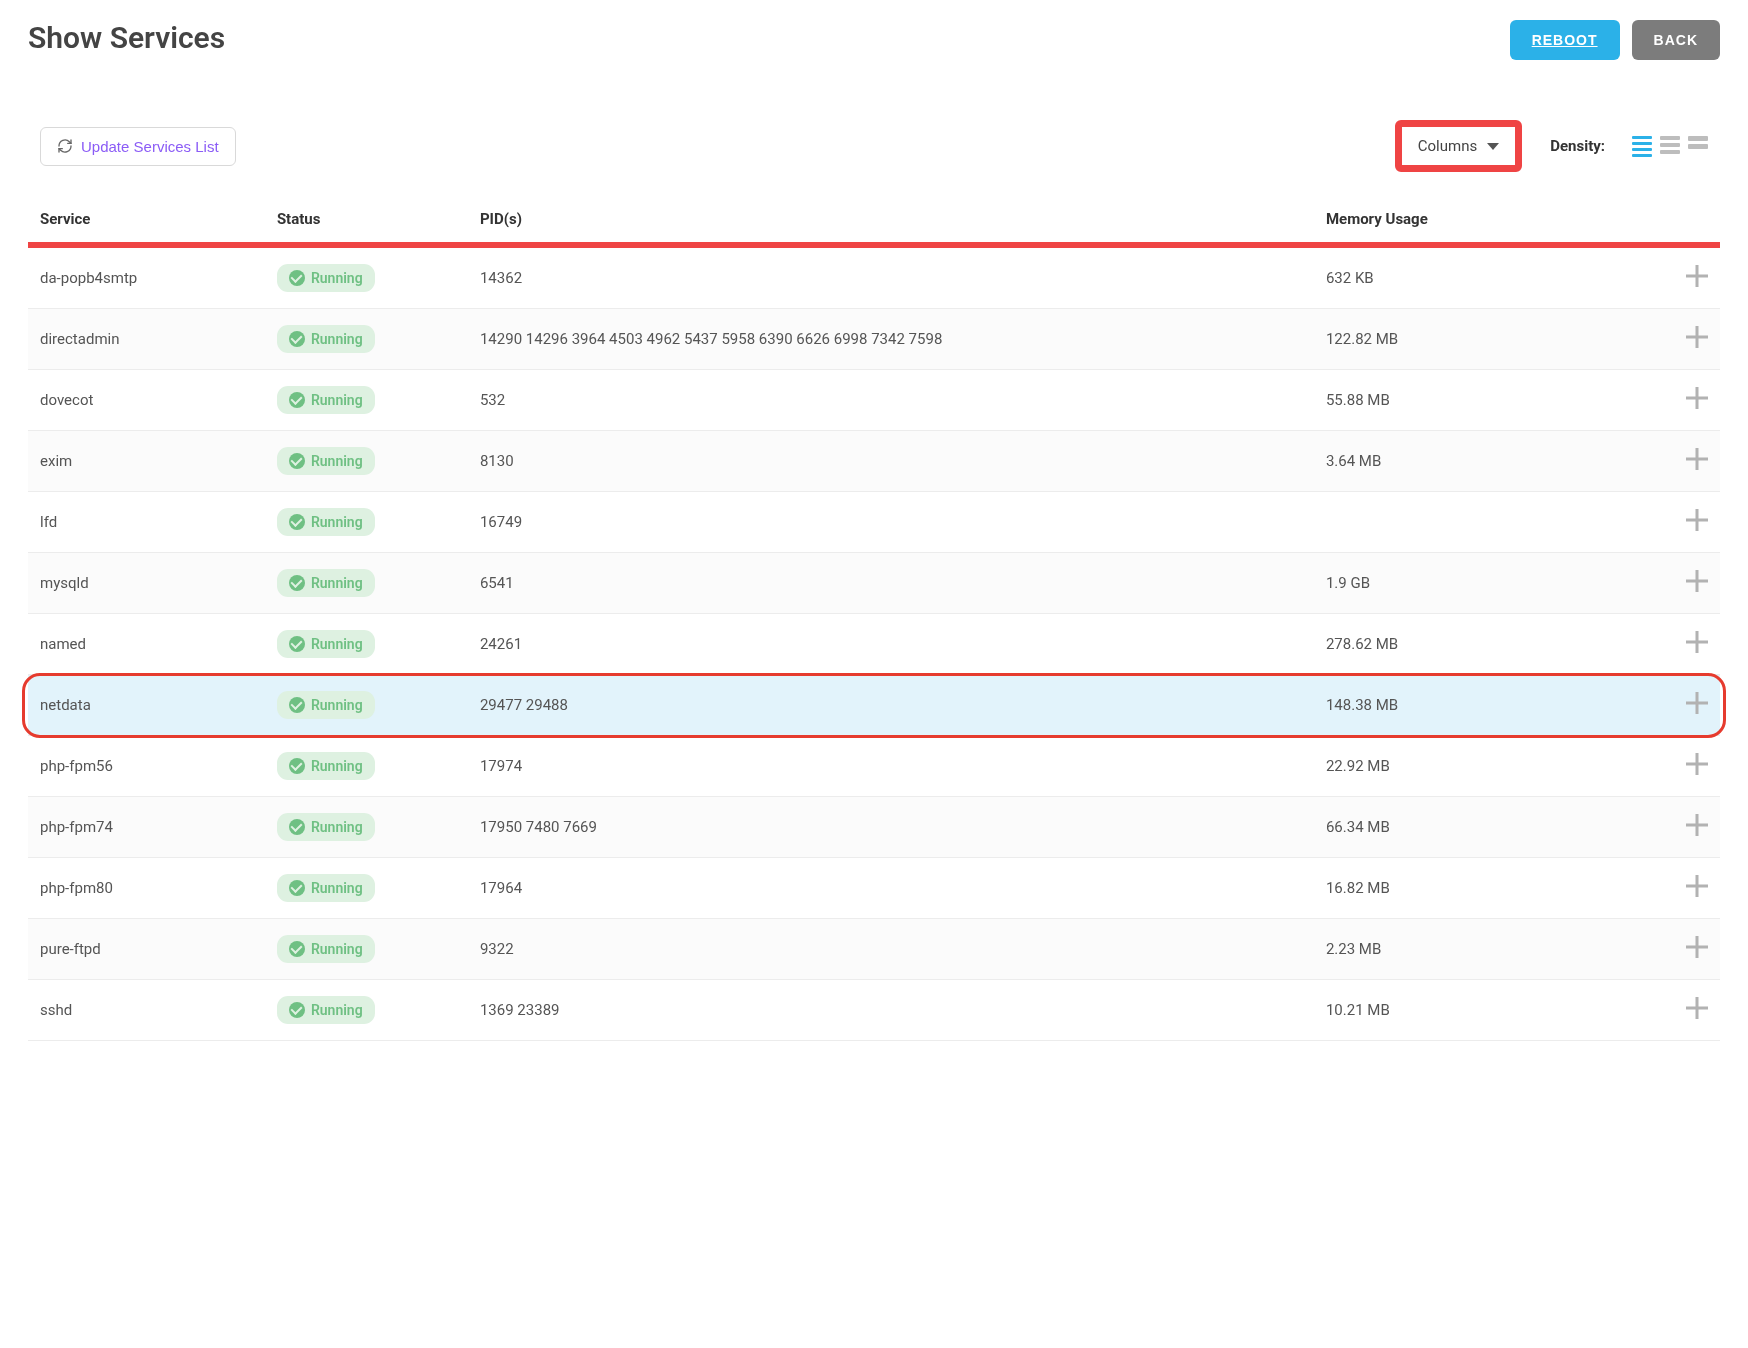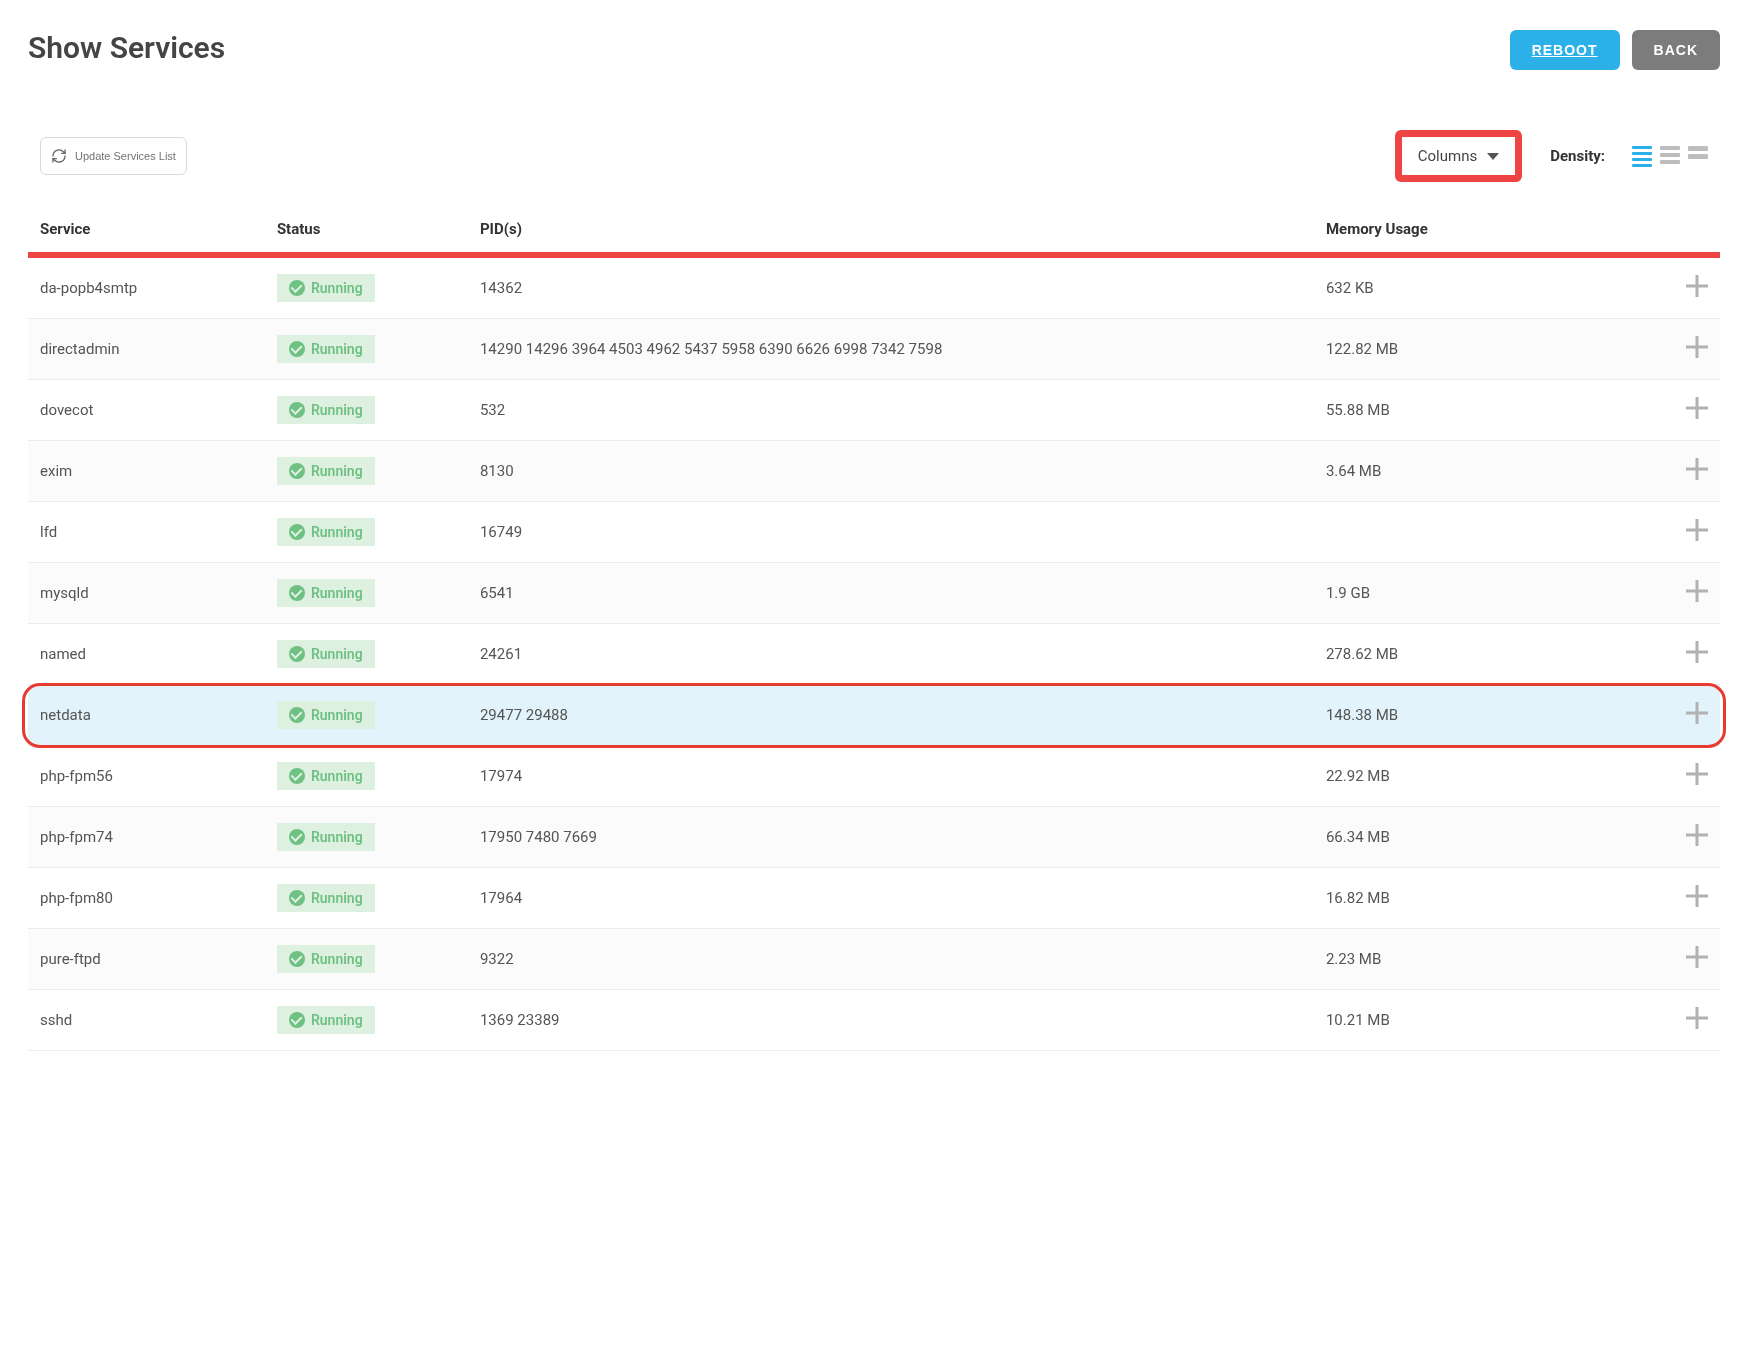--- a/index.html
+++ b/index.html
@@ -8,21 +8,20 @@
     font-family: -apple-system, BlinkMacSystemFont, "Segoe UI", Roboto, "Helvetica Neue", Arial, sans-serif;
     background: #fff;
     color: #333;
     padding: 20px 28px;
   }
   .header-row {
     display: flex;
     justify-content: space-between;
     align-items: flex-start;
     margin-bottom: 60px;
-    margin-top: 10px;
   }
   .page-title {
     font-size: 30px;
     font-weight: 600;
     color: #444;
     margin: 0;
   }
   .header-buttons { display: flex; gap: 12px; }
   .btn {
     border: none;
@@ -44,23 +43,23 @@
     margin-bottom: 24px;
     padding: 0 12px;
   }
   .update-btn {
     display: inline-flex;
     align-items: center;
     gap: 8px;
     border: 1px solid #d9d9d9;
     background: #fff;
     border-radius: 6px;
-    padding: 10px 10px;
-    font-size: 11px;
-    color: #737373;
+    padding: 10px 16px;
+    font-size: 15px;
+    color: #8b5cf6;
     cursor: pointer;
   }
   .refresh-icon {
     width: 16px; height: 16px;
     display:inline-block;
   }
   .toolbar-right {
     display: flex;
     align-items: center;
     gap: 28px;
@@ -128,21 +127,21 @@
 
   .badge {
     display:inline-flex;
     align-items:center;
     gap:6px;
     background:#def1e1;
     color:#6fc083;
     font-weight:600;
     font-size:14px;
     padding:6px 12px;
-    border-radius:0;
+    border-radius:11px;
   }
   .badge .check {
     width:16px;height:16px;border-radius:50%;
     background:#6fc083;
     display:inline-flex;align-items:center;justify-content:center;
   }
   .badge .check::after{
     content:'';
     width:5px;height:8px;border:solid #def1e1;border-width:0 2px 2px 0;
     transform:rotate(45deg);margin-top:-2px;

